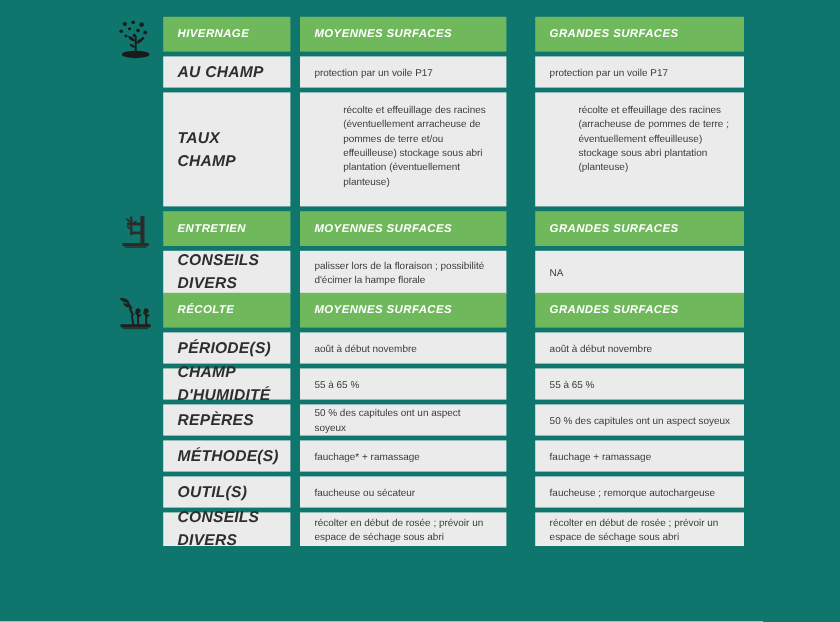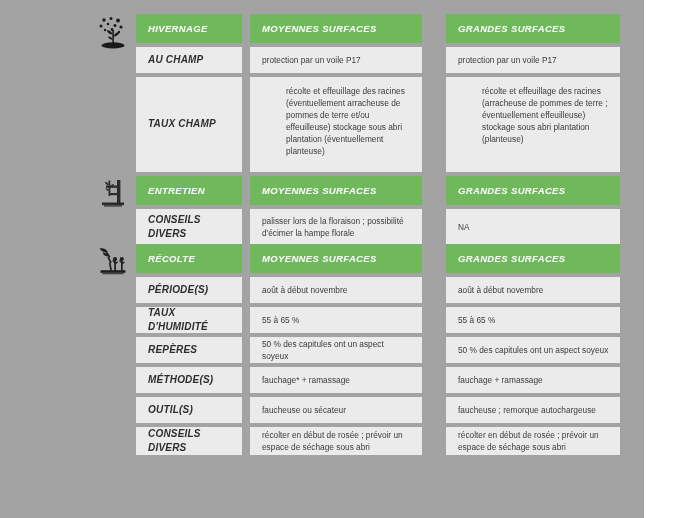--- a/index.html
+++ b/index.html
@@ -4,23 +4,23 @@
 <style>
   * { box-sizing: border-box; margin: 0; padding: 0; }
   html, body {
     width: 700px;
     height: 518px;
     background: #ffffff;
     font-family: "Liberation Sans", sans-serif;
   }
   #page {
     position: relative;
-    width: 644px;
+    width: 700px;
     height: 518px;
-    background: #a3a3a3;
+    background: #0f766e;
     overflow: hidden;
   }
 
   .section {
     position: absolute;
     display: flex;
     align-items: flex-start;
   }
 
   .icon-cell {
@@ -60,21 +60,21 @@
     color: #3b3b3b;
     font-size: 8.3px;
     line-height: 1.45;
     padding: 8px 10px 8px 12px;
     display: flex;
     align-items: center;
   }
   .cell.lbl {
     font-style: italic;
     font-weight: bold;
-    font-size: 10px;
+    font-size: 13px;
     color: #2e2e2e;
     letter-spacing: 0.2px;
   }
   .cell.top { align-items: flex-start; padding-left: 36px; }
 
   .h-au    { height: 26px; }
   .h-hors  { height: 95px; }
   .h-cons  { height: 36px; }
   .h-row   { height: 26px; }
   .h-row2  { height: 28px; }
@@ -199,21 +199,21 @@
           </g>
         </svg>
       </span>
     </div>
 
     <div class="grid">
 
       <div class="col col-label">
         <div class="hcell">RÉCOLTE</div>
         <div class="cell lbl h-row">PÉRIODE(S)</div>
-        <div class="cell lbl h-row">TAUX D'HUMIDITÉ</div>
+        <div class="cell lbl h-row">CHAMP D'HUMIDITÉ</div>
         <div class="cell lbl h-row">REPÈRES</div>
         <div class="cell lbl h-row">MÉTHODE(S)</div>
         <div class="cell lbl h-row">OUTIL(S)</div>
         <div class="cell lbl h-row2">CONSEILS DIVERS</div>
       </div>
 
       <div class="col col-mid">
         <div class="hcell">MOYENNES SURFACES</div>
         <div class="cell h-row">août à début novembre</div>
         <div class="cell h-row">55 à 65 %</div>

